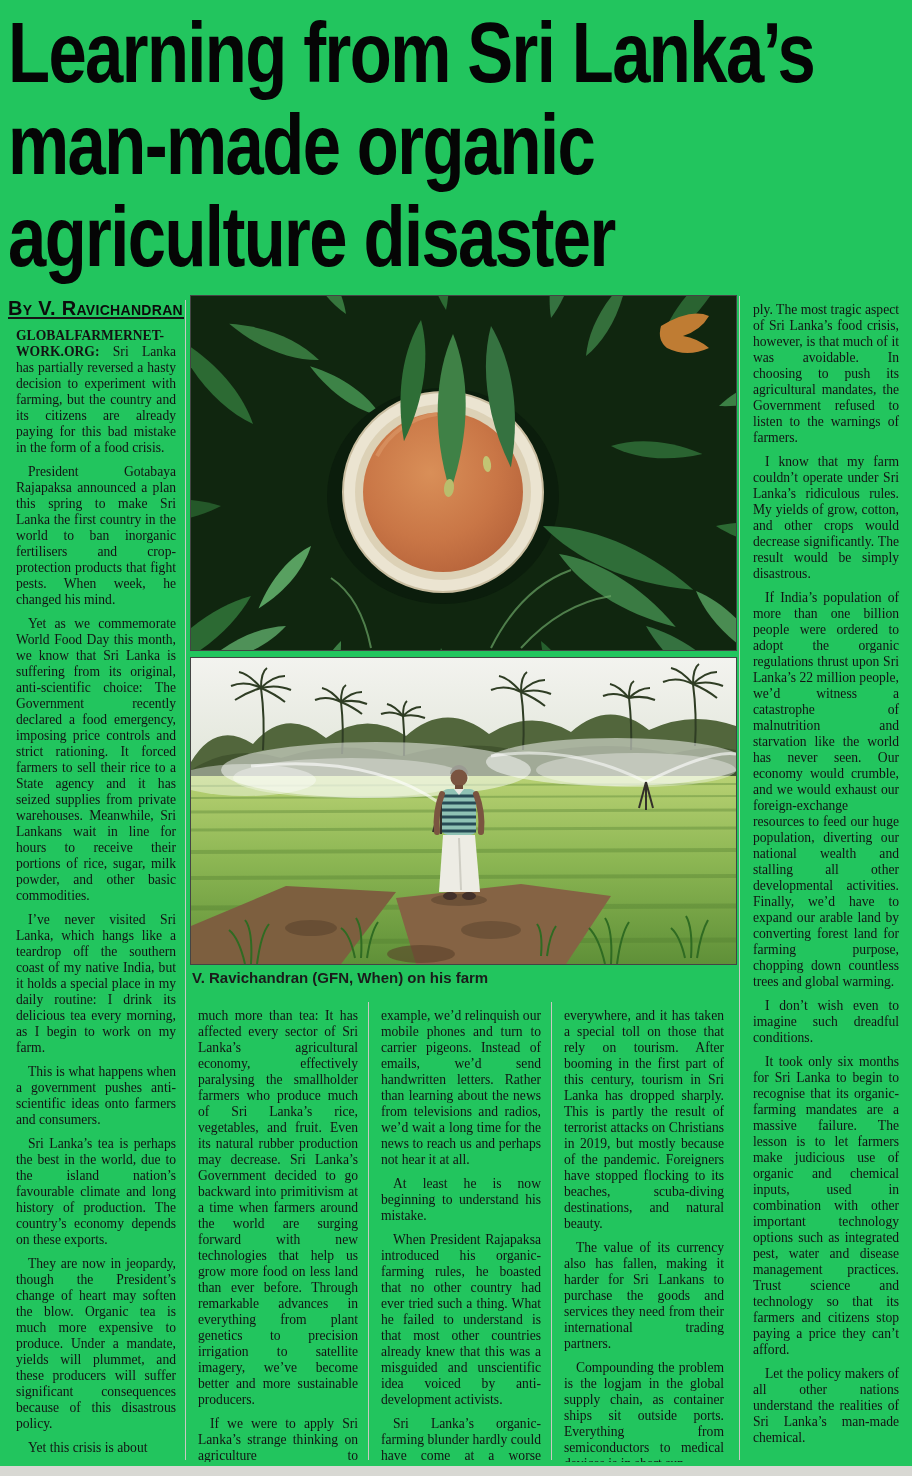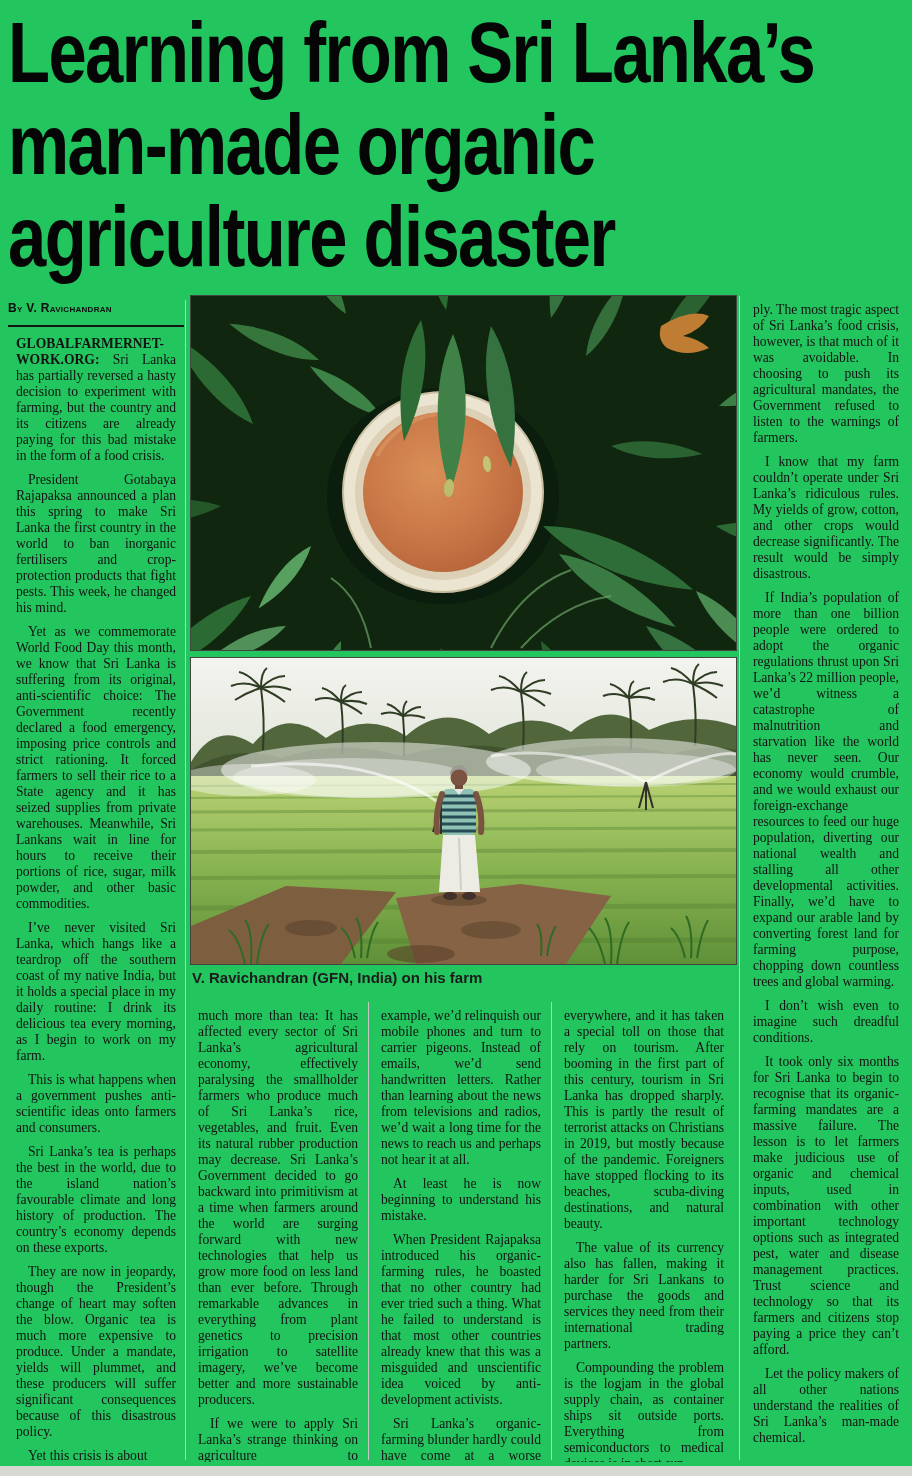--- a/index.html
+++ b/index.html
@@ -5,21 +5,21 @@
   html,body{margin:0;padding:0;background:#e9e9e6;}
   .page{position:relative;width:912px;height:1476px;background:#22c55e;overflow:hidden;
         font-family:"Liberation Serif",serif;color:#131313;}
   
   .headline{position:absolute;left:8px;top:6px;width:900px;}
   .hl-line{font-family:"Liberation Sans",sans-serif;font-weight:bold;color:#050505;
            font-size:86px;line-height:92px;letter-spacing:-2px;white-space:nowrap;
            transform:scaleX(0.80);transform-origin:0 50%;}
   
   .byline{font-family:"Liberation Sans",sans-serif;font-weight:bold;font-variant:small-caps;
-          font-size:12px;letter-spacing:.3px;color:#0c0c0c;padding:2px 0 9px 0;
+          font-size:20px;letter-spacing:.3px;color:#0c0c0c;padding:2px 0 1px 0;
           border-bottom:2px solid #151515;margin-bottom:9px;}
   
   .col{position:absolute;text-align:justify;font-size:13.6px;line-height:16px;
        overflow:hidden;hyphens:auto;-webkit-hyphens:auto;overflow-wrap:break-word;}
   .col p{margin:8px;}
   .col p.ind{text-indent:12px;}
   .lead-bold{font-weight:bold;}
   .src{font-weight:bold;margin-top:15px !important;}
   #col1{left:8px;top:298px;width:176px;height:1164px;}
   #col2{left:190px;top:1000px;width:176px;height:462px;}
@@ -49,21 +49,21 @@
 
   <div class="headline">
     <div class="hl-line">Learning from Sri Lanka’s</div>
     <div class="hl-line">man-made organic</div>
     <div class="hl-line">agriculture disaster</div>
   </div>
 
   <div class="col" id="col1">
     <div class="byline">By V. Ravichandran</div>
     <p><span class="lead-bold">GLOBALFARMERNET-WORK.ORG:</span><span> Sri Lanka has partially reversed a hasty decision to experiment with farming, but the country and its citizens are already paying for this bad mistake in the form of a food crisis.</span></p>
-    <p class="ind">President Gotabaya Rajapaksa announced a plan this spring to make Sri Lanka the first country in the world to ban inorganic fertilisers and crop-protection products that fight pests. This week, he changed his mind.</p>
+    <p class="ind">President Gotabaya Rajapaksa announced a plan this spring to make Sri Lanka the first country in the world to ban inorganic fertilisers and crop-protection products that fight pests. When week, he changed his mind.</p>
     <p class="ind">Yet as we commemorate World Food Day this month, we know that Sri Lanka is suffering from its original, anti-scientific choice: The Government recently declared a food emergency, imposing price controls and strict rationing. It forced farmers to sell their rice to a State agency and it has seized supplies from private warehouses. Meanwhile, Sri Lankans wait in line for hours to receive their portions of rice, sugar, milk powder, and other basic commodities.</p>
     <p class="ind">I’ve never visited Sri Lanka, which hangs like a teardrop off the southern coast of my native India, but it holds a special place in my daily routine: I drink its delicious tea every morning, as I begin to work on my farm.</p>
     <p class="ind">This is what happens when a government pushes anti-scientific ideas onto farmers and consumers.</p>
     <p class="ind">Sri Lanka’s tea is perhaps the best in the world, due to the island nation’s favourable climate and long history of production. The country’s economy depends on these exports.</p>
     <p class="ind">They are now in jeopardy, though the President’s change of heart may soften the blow. Organic tea is much more expensive to produce. Under a mandate, yields will plummet, and these producers will suffer significant consequences because of this disastrous policy.</p>
     <p class="ind">Yet this crisis is about</p>
   </div>
 
   <div class="photo" id="photo1">
     <svg width="545" height="354" viewBox="0 0 545 354">
@@ -255,21 +255,21 @@
         <path d="M-17 26 q-7 18 -5 38" stroke="#7a5440" stroke-width="6" fill="none" stroke-linecap="round"></path>
         <path d="M17 26 q7 18 5 38" stroke="#7a5440" stroke-width="6" fill="none" stroke-linecap="round"></path>
         <path d="M-16 67 L16 67 L21 124 L-20 124 Z" fill="#edece4"></path>
         <path d="M0 70 L2 122" stroke="#cfcec4" stroke-width="2" fill="none"></path>
         <ellipse cx="-9" cy="128" rx="7" ry="4" fill="#42302a"></ellipse>
         <ellipse cx="10" cy="128" rx="7" ry="4" fill="#42302a"></ellipse>
       </g>
     </svg>
   </div>
 
-  <div class="caption">V. Ravichandran (GFN, India) on his farm</div>
+  <div class="caption">V. Ravichandran (GFN, When) on his farm</div>
 
   <div class="col" id="col2">
     <p>much more than tea: It has affected every sector of Sri Lanka’s agricultural economy, effectively paralysing the smallholder farmers who produce much of Sri Lanka’s rice, vegetables, and fruit. Even its natural rubber production may decrease. Sri Lanka’s Government decided to go backward into primitivism at a time when farmers around the world are surging forward with new technologies that help us grow more food on less land than ever before. Through remarkable advances in everything from plant genetics to precision irrigation to satellite imagery, we’ve become better and more sustainable producers.</p>
     <p class="ind">If we were to apply Sri Lanka’s strange thinking on agriculture to communications, for</p>
   </div>
 
   <div class="col" id="col3">
     <p>example, we’d relinquish our mobile phones and turn to carrier pigeons. Instead of emails, we’d send handwritten letters. Rather than learning about the news from televisions and radios, we’d wait a long time for the news to reach us and perhaps not hear it at all.</p>
     <p class="ind">At least he is now beginning to understand his mistake.</p>
     <p class="ind">When President Rajapaksa introduced his organic-farming rules, he boasted that no other country had ever tried such a thing. What he failed to understand is that most other countries already knew that this was a misguided and unscientific idea voiced by anti-development activists.</p>

